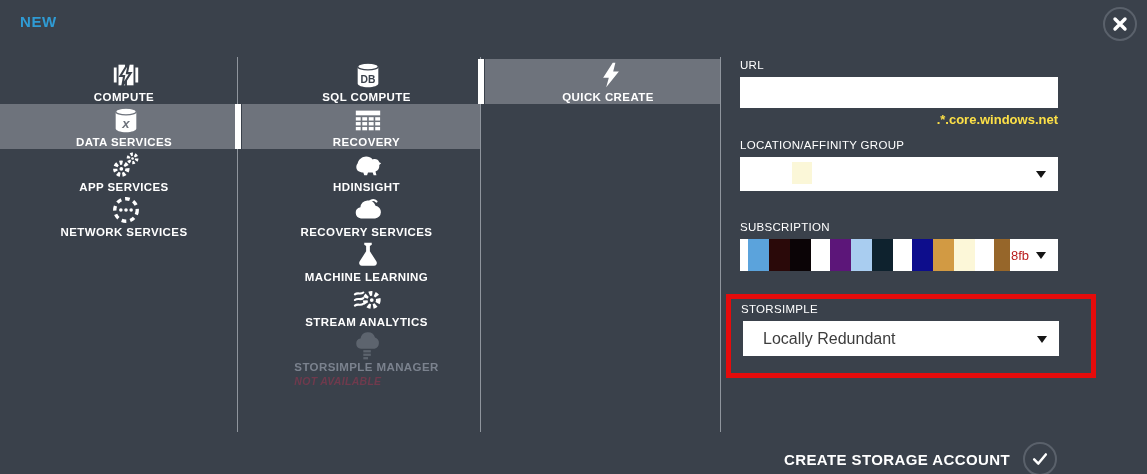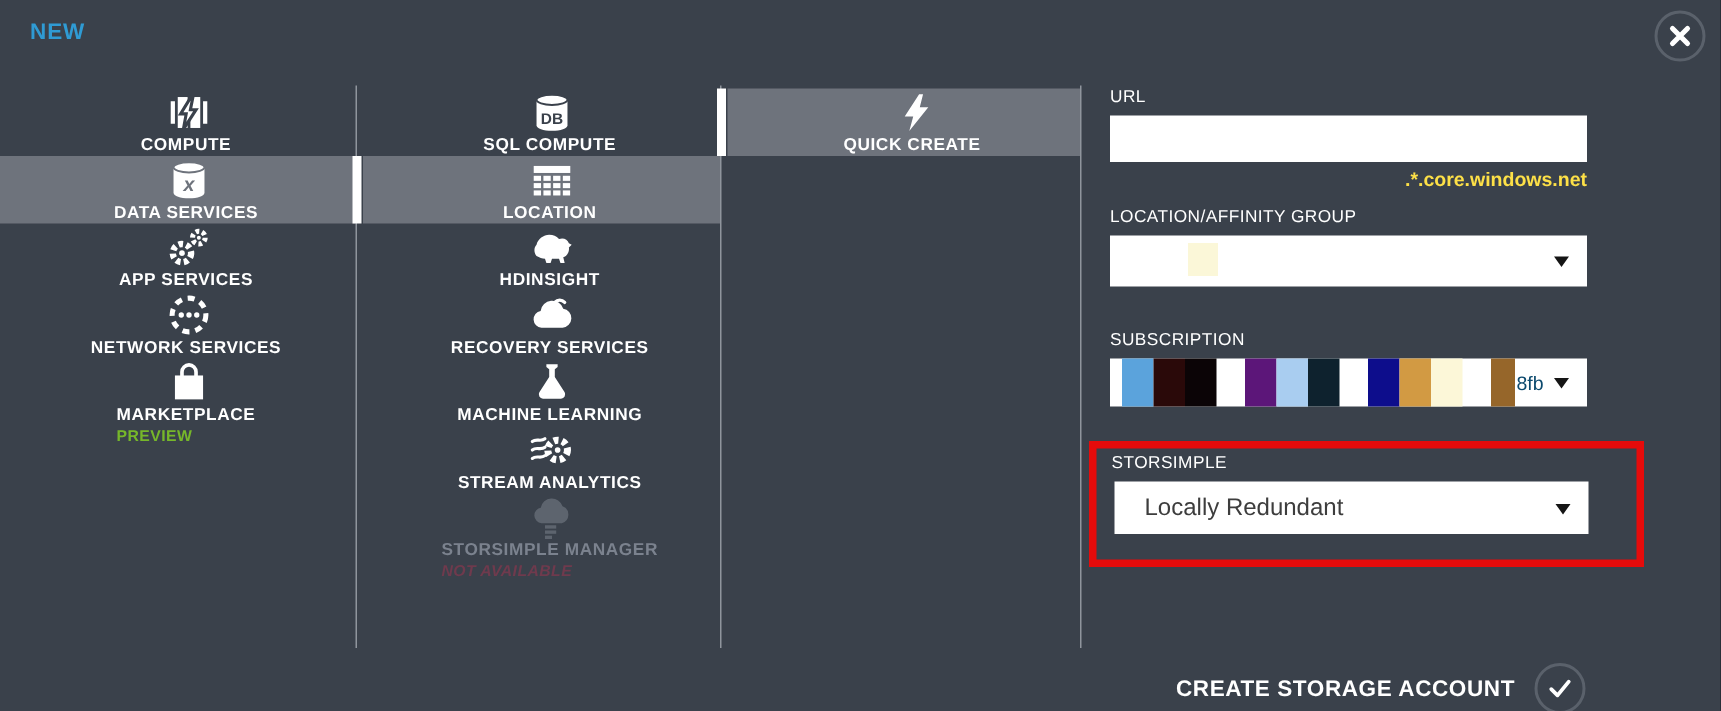--- a/index.html
+++ b/index.html
@@ -39,21 +39,21 @@
   .select{position:absolute;background:#fff;cursor:pointer;box-sizing:border-box;
     display:flex;align-items:center;}
   .caret{position:absolute;right:12px;top:50%;margin-top:-3px;width:0;height:0;
     border-left:5px solid transparent;border-right:5px solid transparent;
     border-top:7px solid #151515;}
   .loc-redact{position:absolute;left:52px;top:5px;width:20px;height:22px;background:#fbf7d8;}
   .sub-blocks{display:flex;align-items:stretch;height:100%;margin-left:8px;}
   .sub-block{width:21px;height:100%;}
   .sub-block:last-child{width:16px;}
   .sub-gap{width:19px;height:100%;}
-  .sub-text{font-size:13px;color:#0c4a6e;margin-left:1px;}
+  .sub-text{font-size:13px;color:#b91c1c;margin-left:1px;}
   .sel-value{font-size:16px;color:#3d3d3d;padding-left:20px;}
   .redbox{position:absolute;left:726px;top:294px;width:370px;height:84px;
     border:5px solid #e50b0b;box-sizing:border-box;z-index:6;pointer-events:none;}
   .footer{position:absolute;top:442px;right:90px;display:flex;align-items:center;gap:13px;}
   .footer-label{color:#fff;font-size:15px;font-weight:700;letter-spacing:.4px;cursor:pointer;}
   .ok-btn{width:34px;height:34px;border-radius:50%;border:2px solid #5a616b;background:transparent;
     display:flex;align-items:center;justify-content:center;cursor:pointer;box-sizing:border-box;}
 </style>
 </head>
 <body>
@@ -118,32 +118,20 @@
       <svg width="30" height="30" viewBox="0 0 32 32">
         <circle cx="16" cy="16" r="12" fill="none" stroke="#fff" stroke-width="3.6" stroke-dasharray="5 4.2"></circle>
         <circle cx="10.5" cy="16" r="1.9" fill="#fff"></circle>
         <circle cx="16" cy="16" r="1.9" fill="#fff"></circle>
         <circle cx="21.5" cy="16" r="1.9" fill="#fff"></circle>
       </svg>
     </span>
     <span class="lbl">NETWORK SERVICES</span>
   </div>
 
-  <div class="row c1" style="top:239px;height:56px">
-    <span class="ic">
-      <svg width="30" height="30" viewBox="0 0 32 32">
-        <path d="M11 13V8.5a5 5 0 0 1 10 0V13" fill="none" stroke="#fff" stroke-width="2.6"></path>
-        <rect x="6" y="11" width="20" height="17" fill="#fff"></rect>
-      </svg>
-    </span>
-    <span class="txtcol">
-      <span class="lbl">MARKETPLACE</span>
-      <span class="badge green">PREVIEW</span>
-    </span>
-  </div>
 
   <div class="row c2" style="top:59px">
     <span class="ic">
       <svg width="30" height="30" viewBox="0 0 32 32">
         <path d="M5 7v18c0 2.2 4.9 4 11 4s11-1.8 11-4V7z" fill="#fff"></path>
         <ellipse cx="16" cy="7" rx="11" ry="3.6" fill="#fff" stroke="#3a414b" stroke-width="1.4"></ellipse>
         <text x="16" y="24" font-size="11" font-weight="700" fill="#3a414b" text-anchor="middle">DB</text>
       </svg>
     </span>
     <span class="lbl">SQL COMPUTE</span>
@@ -162,21 +150,21 @@
             <rect x="9.9" y="18.2" width="5.2" height="3.6"></rect>
             <rect x="16.8" y="18.2" width="5.2" height="3.6"></rect>
             <rect x="23.7" y="18.2" width="5.2" height="3.6"></rect>
           <rect x="3" y="23.4" width="5.2" height="3.6"></rect>
             <rect x="9.9" y="23.4" width="5.2" height="3.6"></rect>
             <rect x="16.8" y="23.4" width="5.2" height="3.6"></rect>
             <rect x="23.7" y="23.4" width="5.2" height="3.6"></rect>
         </g>
       </svg>
     </span>
-    <span class="lbl">LOCATION</span>
+    <span class="lbl">RECOVERY</span>
   </div>
 
   <div class="row c2" style="top:149px">
     <span class="ic">
       <svg width="30" height="30" viewBox="0 0 32 32">
         <path d="M5 22c-2-2-2-6 0-8 1-4 5-7 9-7 3 0 5 1 7 3 3-1 6 0 7 3l2 1-2 2c.5 3-1 6-4 7l1 4h-3l-1-3h-5l-1 3h-3l-1-3c-2 0-4-1-6-2z" fill="#fff"></path>
       </svg>
     </span>
     <span class="lbl">HDINSIGHT</span>
   </div>

